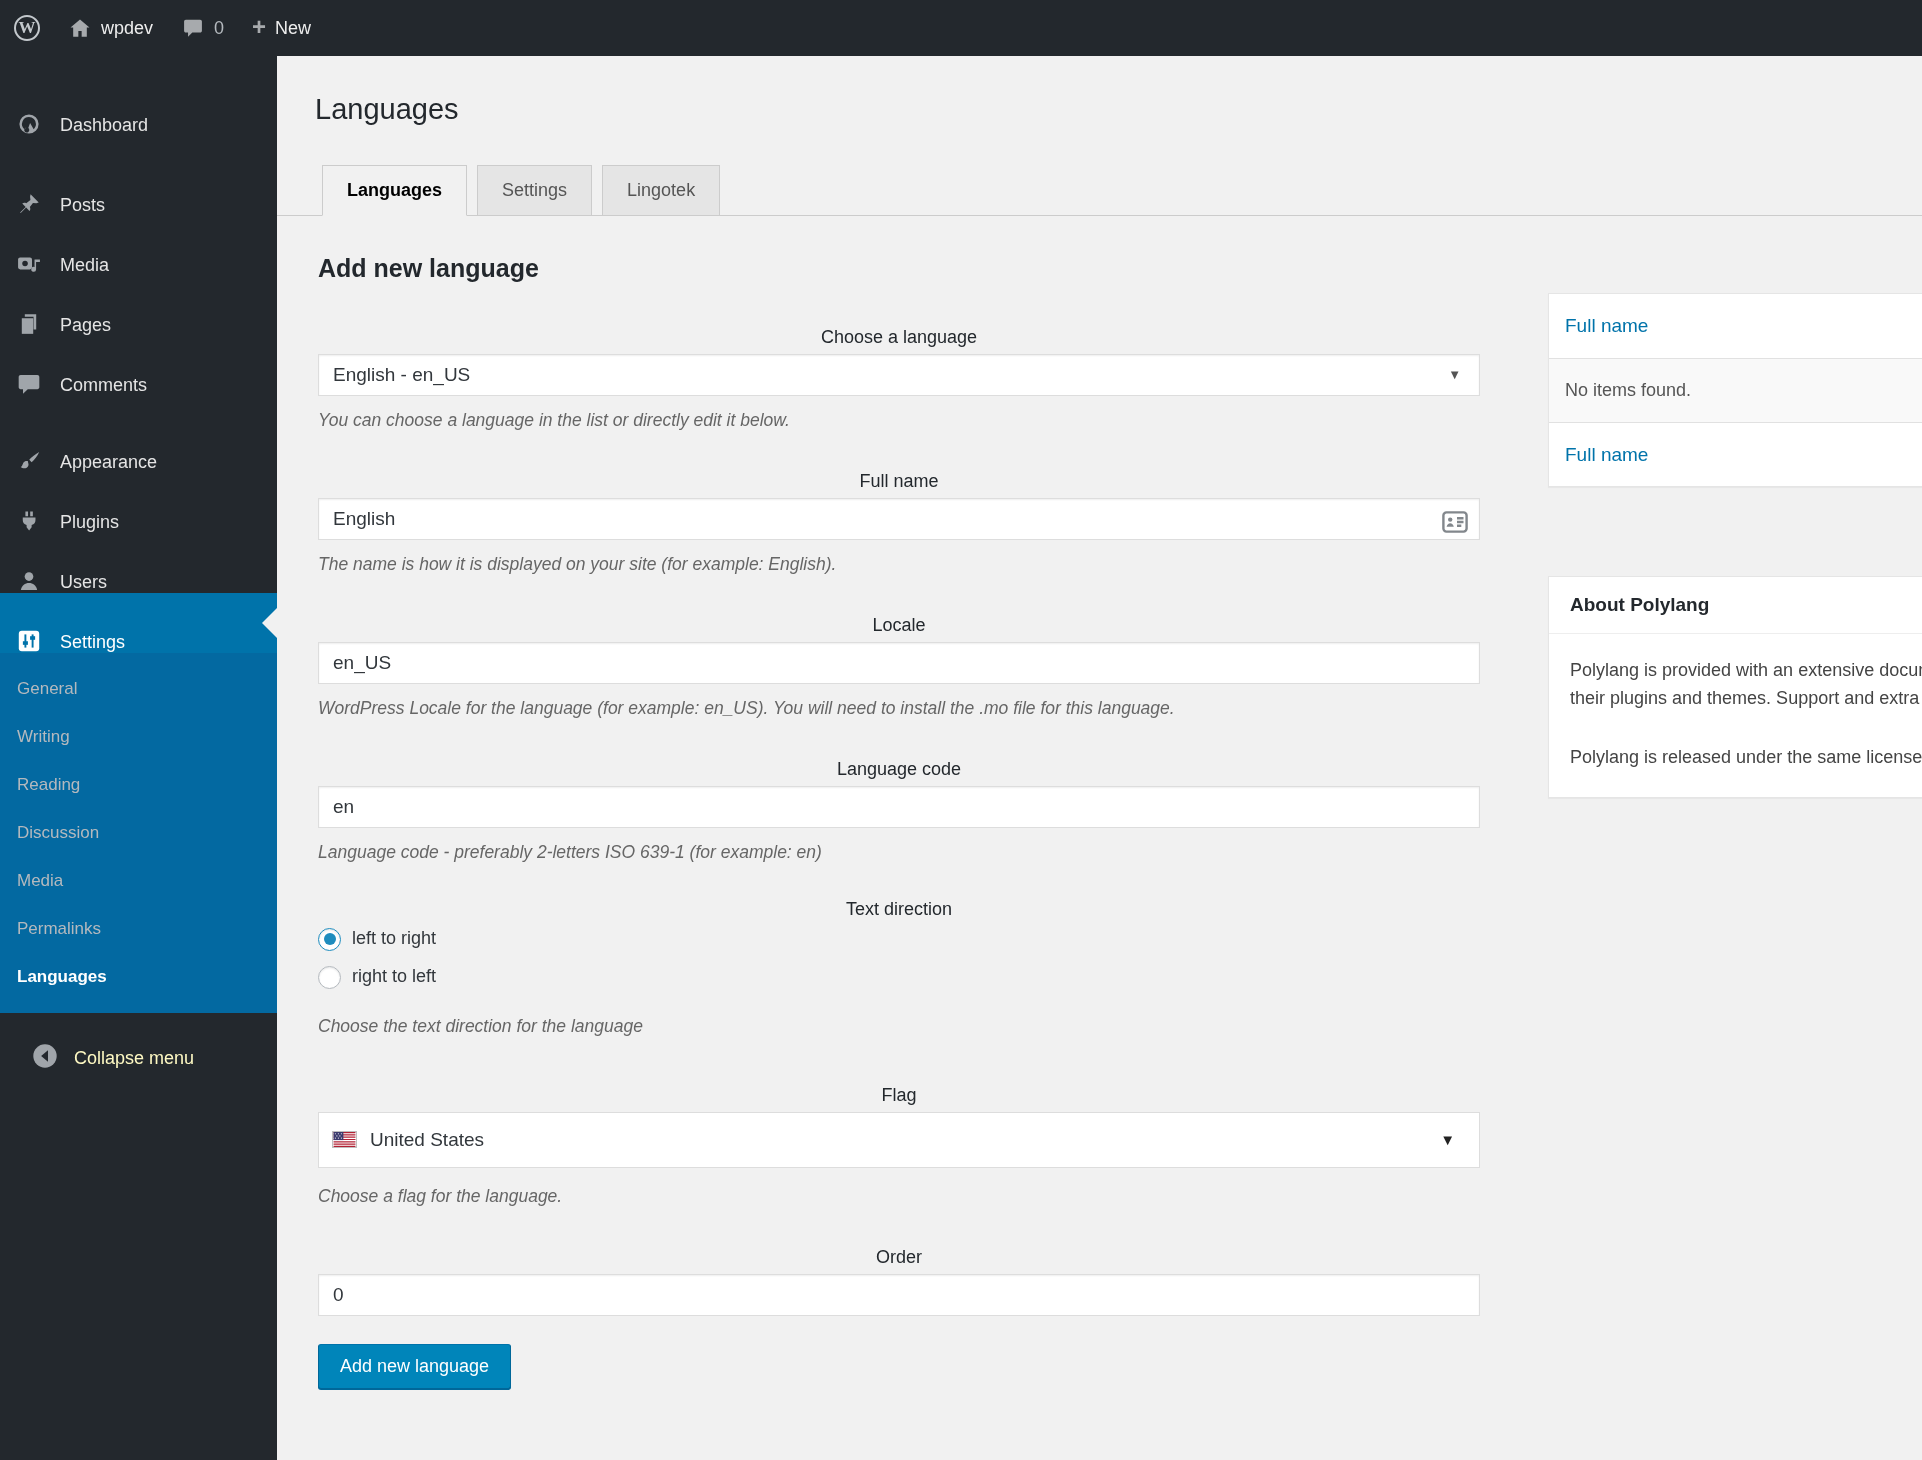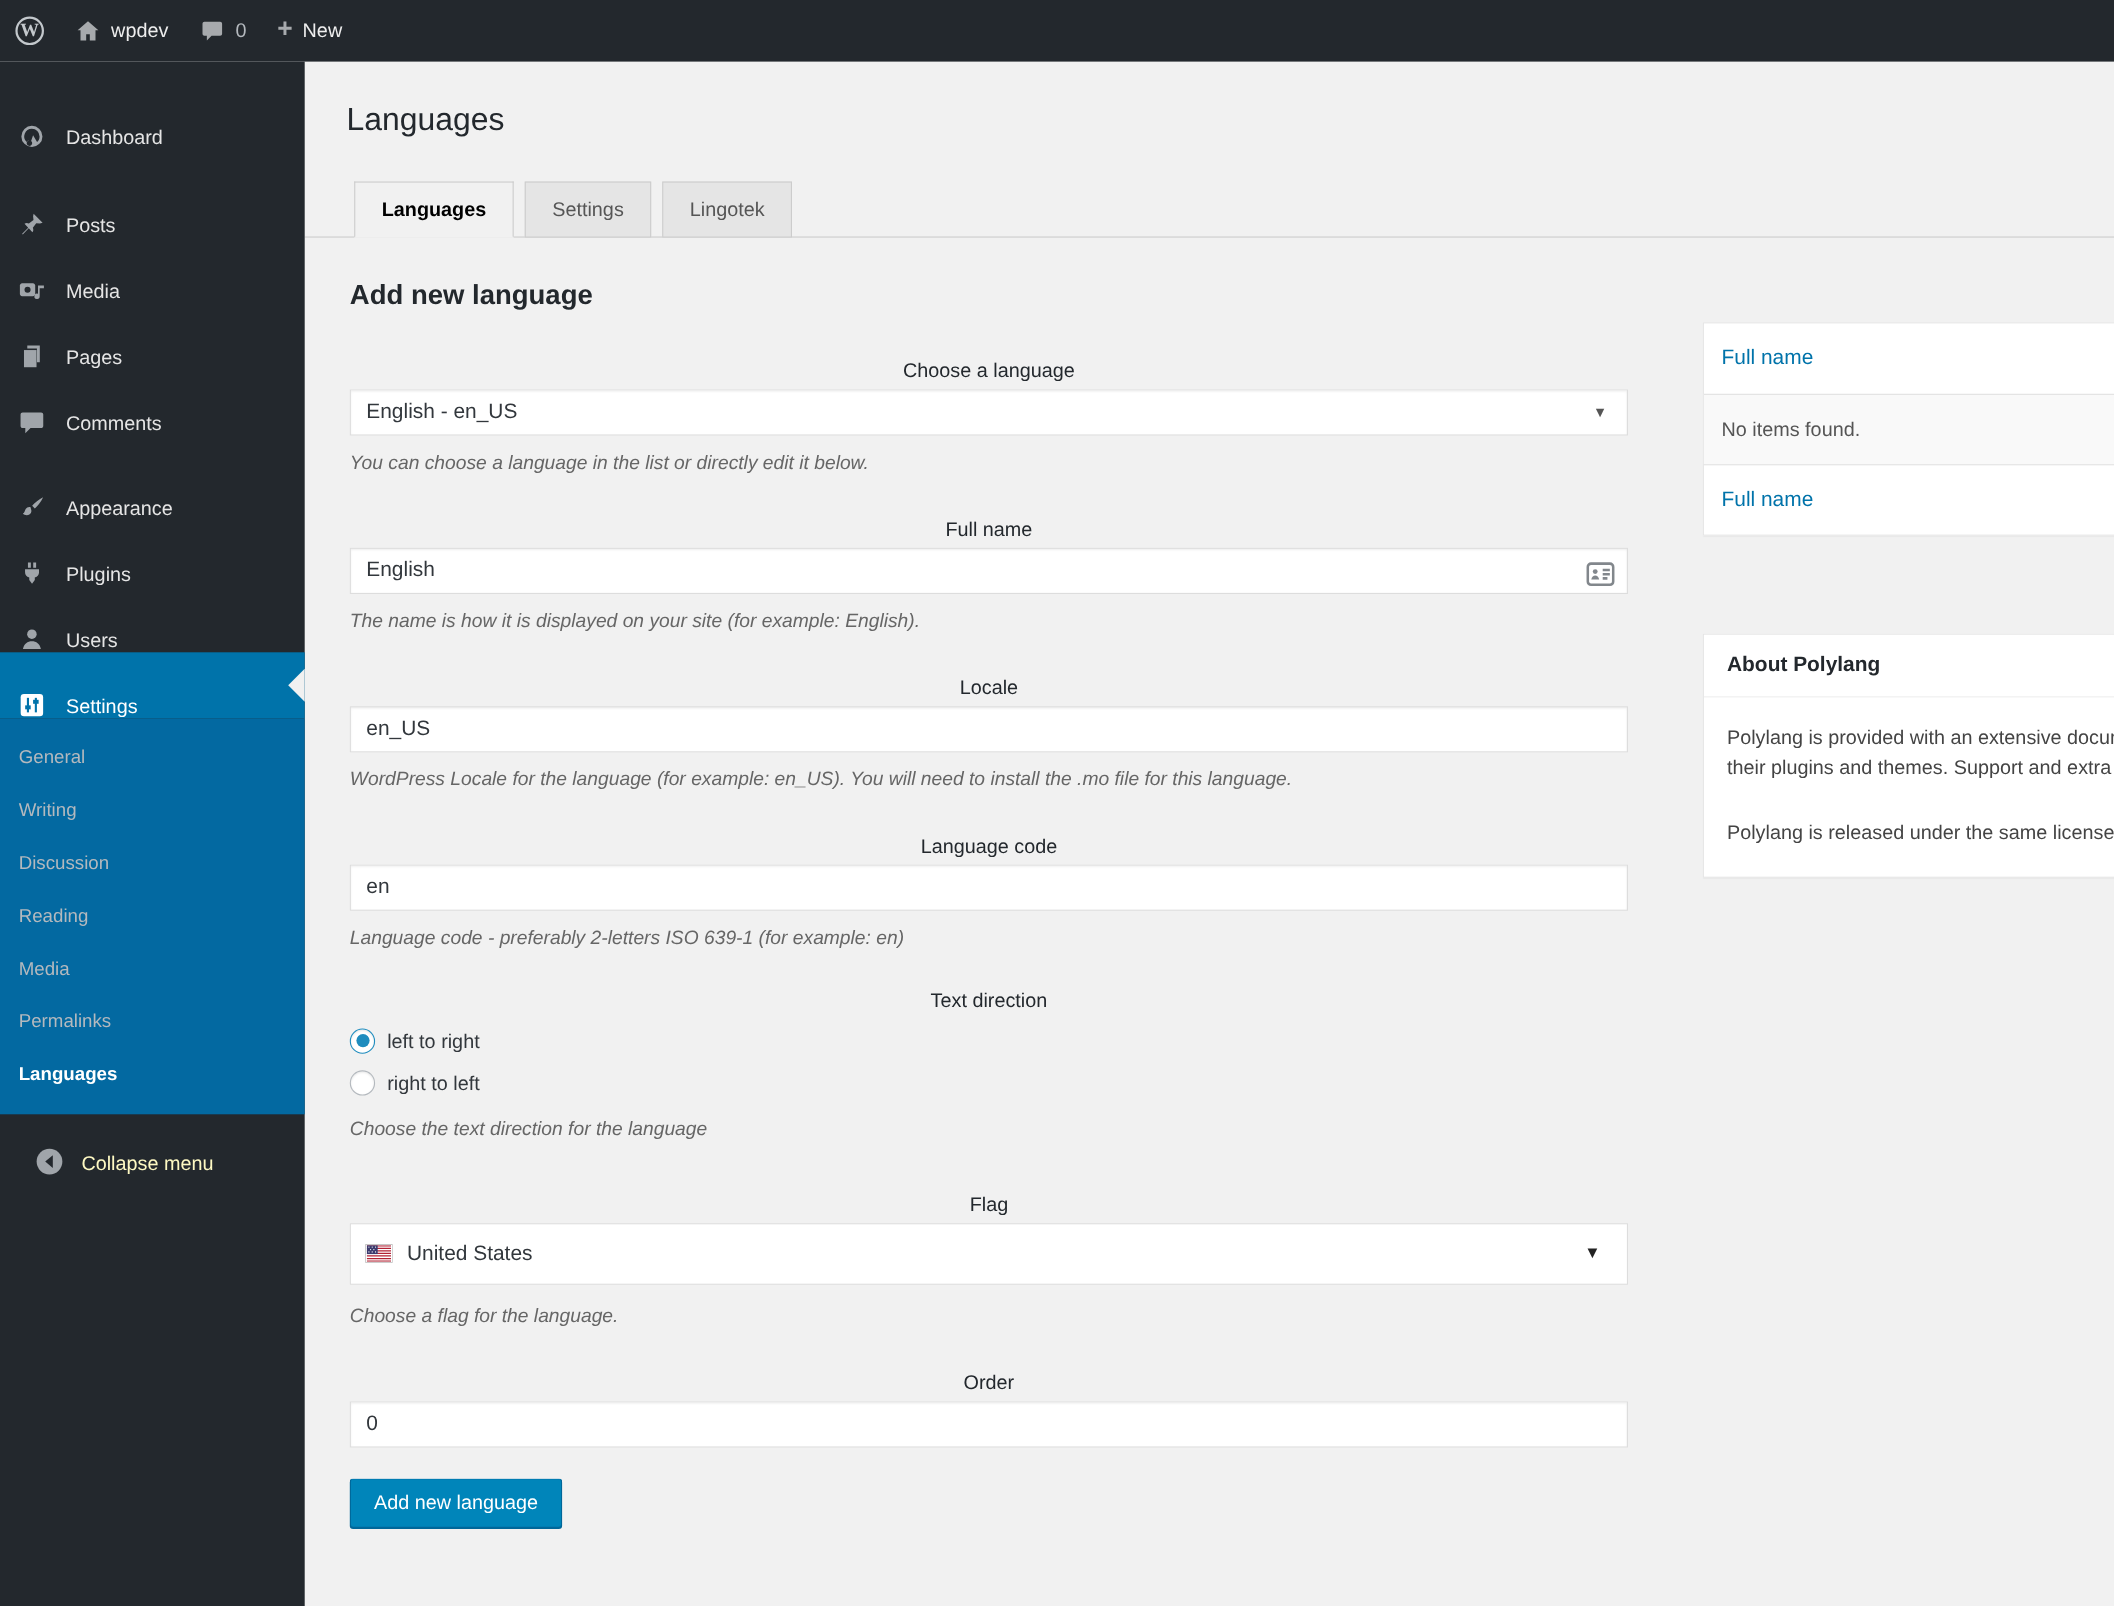--- a/index.html
+++ b/index.html
@@ -87,21 +87,21 @@
   .select-arrow { font-size:13px; color:#555; margin-right:4px; }
   .help {
     margin-top:14px; font-style:italic; font-size:17.5px; color:#666;
   }
   .input-wrap { position:relative; }
   .vcard-icon {
     position:absolute; right:12px; top:50%; margin-top:-8px; width:26px; height:22px;
     color:#82878c; display:inline-flex;
   }
 
-  .radio-row { display:flex; align-items:flex-end; gap:11px; margin-top:8px; height:30px; font-size:18px; color:#32373c; cursor:pointer; }
+  .radio-row { display:flex; align-items:flex-start; gap:11px; margin-top:8px; height:30px; font-size:18px; color:#32373c; cursor:pointer; }
   .radio {
     width:23px; height:23px; border-radius:50%; background:#fff;
     border:1px solid #b4b9be; box-shadow:inset 0 1px 2px rgba(0,0,0,.1);
     display:flex; align-items:center; justify-content:center; flex:none;
   }
   .radio.checked { border-color:#1e8cbe; }
   .radio.checked::after { content:""; width:12px; height:12px; border-radius:50%; background:#1e8cbe; }
   .help.dir-help { margin-top:20px; }
 
   .flag-select {
@@ -263,22 +263,22 @@
           <rect x="4.9" y="10.2" width="4.2" height="3" fill="#0073aa"></rect>
           <rect x="10.9" y="6" width="4.2" height="3" fill="#0073aa"></rect>
         </svg>
     </span>
     <span>Settings</span>
   </div>
 
   <div class="submenu">
     <div class="submenu-item">General</div>
     <div class="submenu-item">Writing</div>
+    <div class="submenu-item">Reading</div>
     <div class="submenu-item">Discussion</div>
-    <div class="submenu-item">Reading</div>
     <div class="submenu-item">Media</div>
     <div class="submenu-item">Permalinks</div>
     <div class="submenu-item active">Languages</div>
   </div>
 
   <div class="collapse-item">
     <span class="mi-icon">
       <svg viewBox="0 0 20 20" width="26" height="26">
           <circle cx="10" cy="10" r="9" fill="#a0a5aa"></circle>
           <path d="M12.3 5.6L7 10l5.3 4.4z" fill="#23282d"></path>

